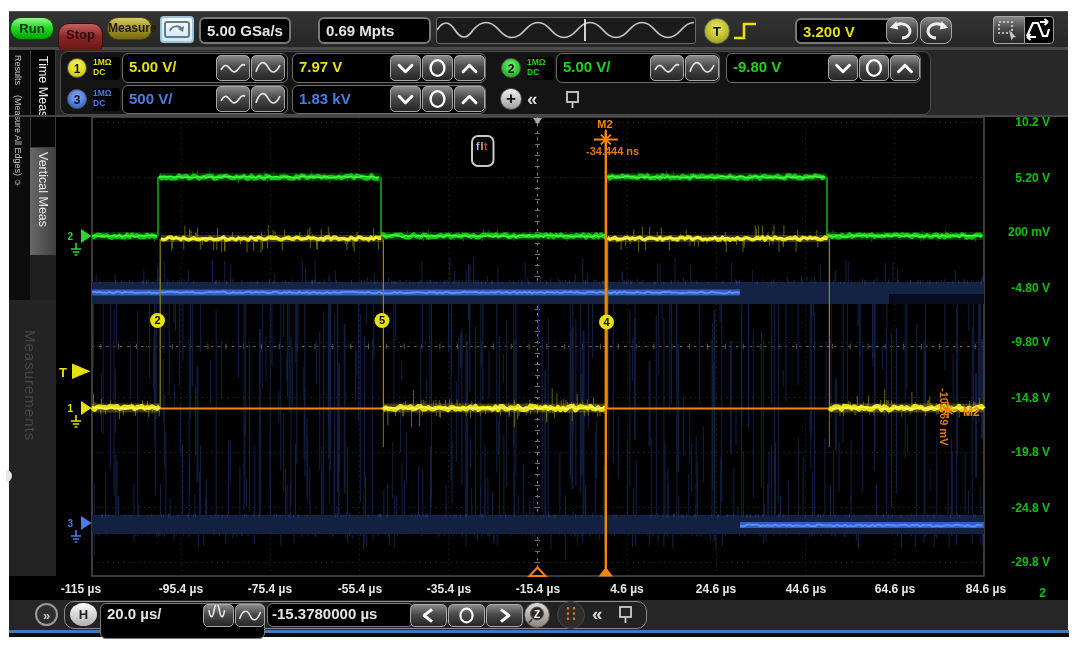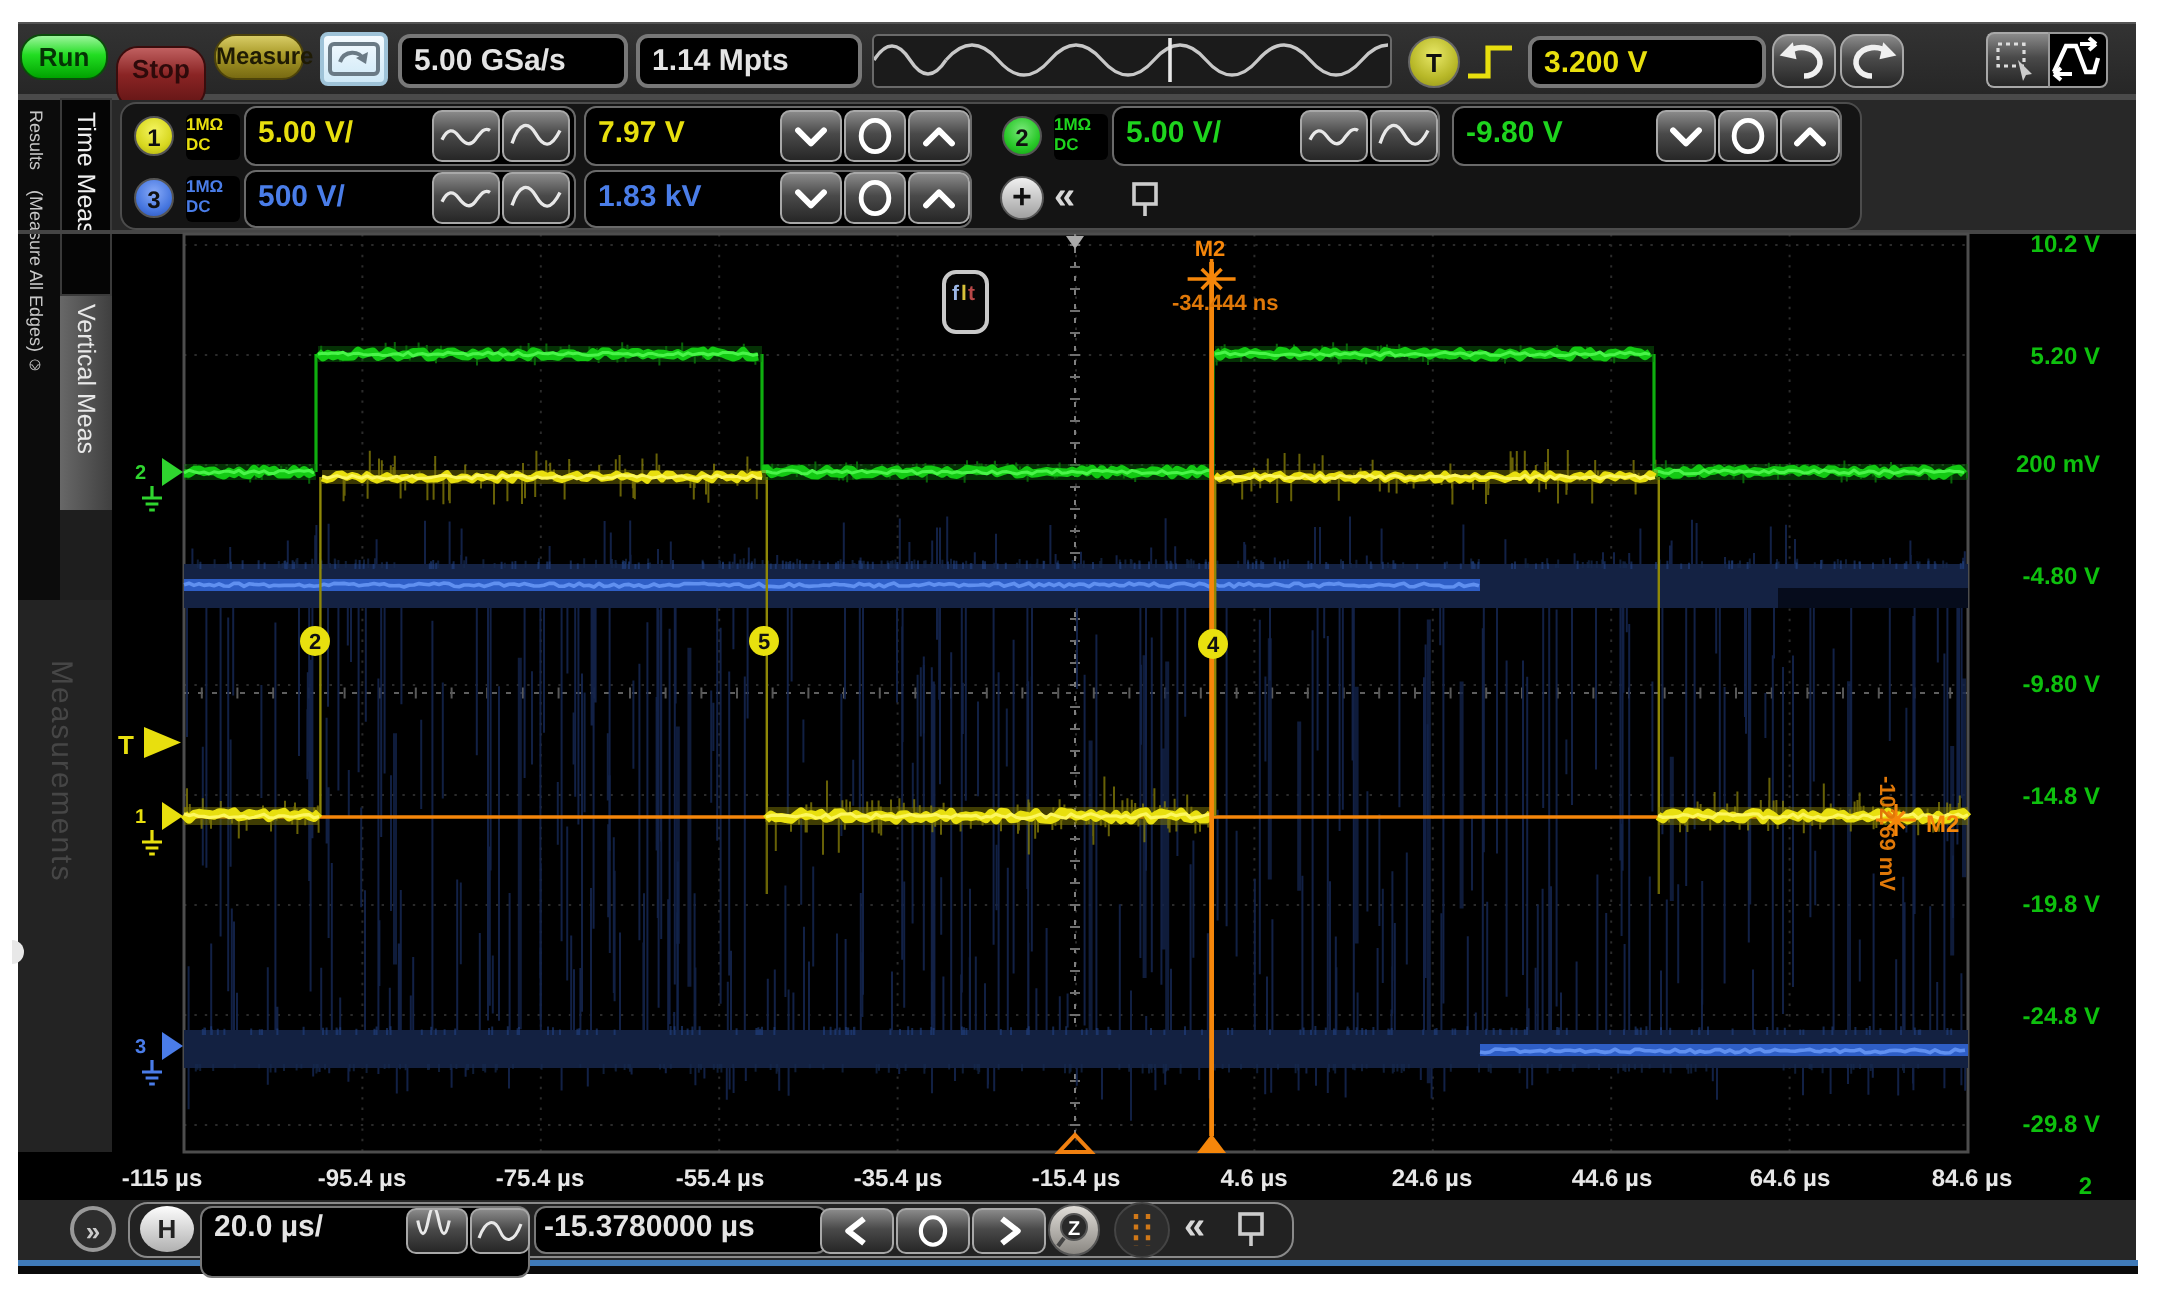--- a/index.html
+++ b/index.html
@@ -18,33 +18,33 @@
 <div class="abs" style="left:9px;top:47px;width:1059px;height:3px;background:#4a4a4a"></div>
 <div class="pill" style="left:10px;top:17px;width:44px;height:23px;background:linear-gradient(#9cf59c,#22dd22 45%,#00a300);border:1.5px solid #0a4d0a;color:#053305;line-height:21px">Run</div>
 <div class="pill" style="left:58px;top:23px;width:45px;height:32px;background:linear-gradient(#c06060,#8a2424 45%,#5f1414);border:1.5px solid #3a0d0d;color:#2e0a0a;line-height:21px">Stop</div>
 <div class="pill" style="left:107px;top:17px;width:45px;height:23px;background:linear-gradient(#d8cc66,#a89a28 45%,#786a12);border:1.5px solid #4d430a;color:#1f1b04;line-height:21px;font-size:12px">Measure</div>
 <div class="abs" style="left:160px;top:16px;width:34px;height:27px;background:linear-gradient(#f5fbff,#cfe9f7);border:2px solid #9fc3d8;border-radius:4px">
 <svg width="30" height="23" viewBox="0 0 30 23">
       <rect x="3" y="4" width="24" height="15" rx="2" fill="none" stroke="#6a7a85" stroke-width="2"></rect>
       <path d="M8 13c2-6 10-6 12-1" stroke="#6a7a85" stroke-width="2" fill="none"></path>
       <path d="M22 8l-1 6-5-3z" fill="#6a7a85"></path>
     </svg></div>
-<div class="bbox" style="left:199px;top:17px;width:115px;height:27px">5.00 GSa/s</div>
-<div class="bbox" style="left:318px;top:17px;width:113px;height:27px">1.14 Mpts</div>
+<div class="bbox" style="left:199px;top:17px;width:92px;height:27px">5.00 GSa/s</div>
+<div class="bbox" style="left:318px;top:17px;width:113px;height:27px">0.69 Mpts</div>
 <div class="abs" style="left:436px;top:17px;width:260px;height:27px;background:#1b1b1b;border:1.5px solid #6a6a6a;border-radius:3px">
 <svg width="257" height="24" viewBox="0 0 257 24">
 <path d="M0 12 q 9 -14 18 0 t 18 0" stroke="#c8c8c8" stroke-width="1.7" fill="none"></path>
 <path d="M36 12 q 13 -15 26 0 t 26 0 t 26 0 t 26 0 t 26 0 t 26 0 t 26 0 t 26 0 t 26 0" stroke="#c8c8c8" stroke-width="1.7" fill="none"></path>
 <line x1="148" y1="1" x2="148" y2="23" stroke="#e8e8e8" stroke-width="1.8"></line>
     </svg></div>
 <div class="circ" style="left:704px;top:18px;width:26px;height:26px;line-height:26px;background:radial-gradient(circle at 50% 35%,#e8e868,#b8b828 60%,#8f8f18);border:1px solid #666;font-size:13px">T</div>
 <svg class="abs" style="left:733px;top:20px" width="30" height="22" viewBox="0 0 30 22">
     <path d="M1 18h10V4h12" stroke="#e8df0e" stroke-width="2.6" fill="none"></path>
   </svg>
-<div class="bbox" style="left:764px;top:18px;width:119px;height:26px"><span style="color:#e8df0e">3.200 V</span></div>
+<div class="bbox" style="left:795px;top:18px;width:119px;height:26px"><span style="color:#e8df0e">3.200 V</span></div>
 <div class="gbtn" style="left:886px;top:17px;width:32px;height:27px;border-radius:8px"><svg width="100%" height="100%" viewBox="0 0 32 26">
       <path d="M7 9 C12 4 21 5 24 11 C26 16 22 21 16 21" stroke="#f0f0f0" stroke-width="3" fill="none"></path>
       <path d="M10 3 L3 10 L12 12 Z" fill="#f0f0f0"></path>
     </svg></div>
 <div class="gbtn" style="left:920px;top:17px;width:32px;height:27px;border-radius:8px"><svg width="100%" height="100%" viewBox="0 0 32 26">
       <path d="M25 9 C20 4 11 5 8 11 C6 16 10 21 16 21" stroke="#f0f0f0" stroke-width="3" fill="none"></path>
       <path d="M22 3 L29 10 L20 12 Z" fill="#f0f0f0"></path>
     </svg></div>
 <div class="gbtn" style="left:993px;top:16px;width:31px;height:28px;border-radius:4px 0 0 4px;border-right:none">
 <svg width="28" height="25" viewBox="0 0 28 25">

